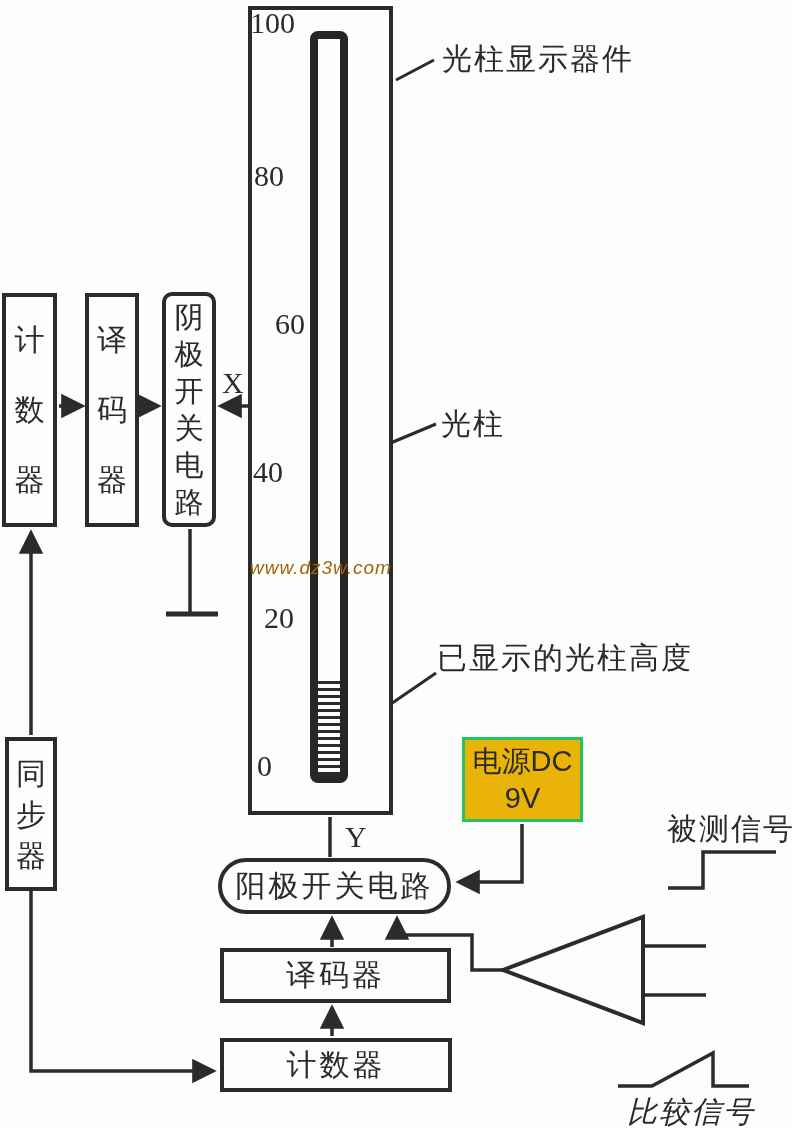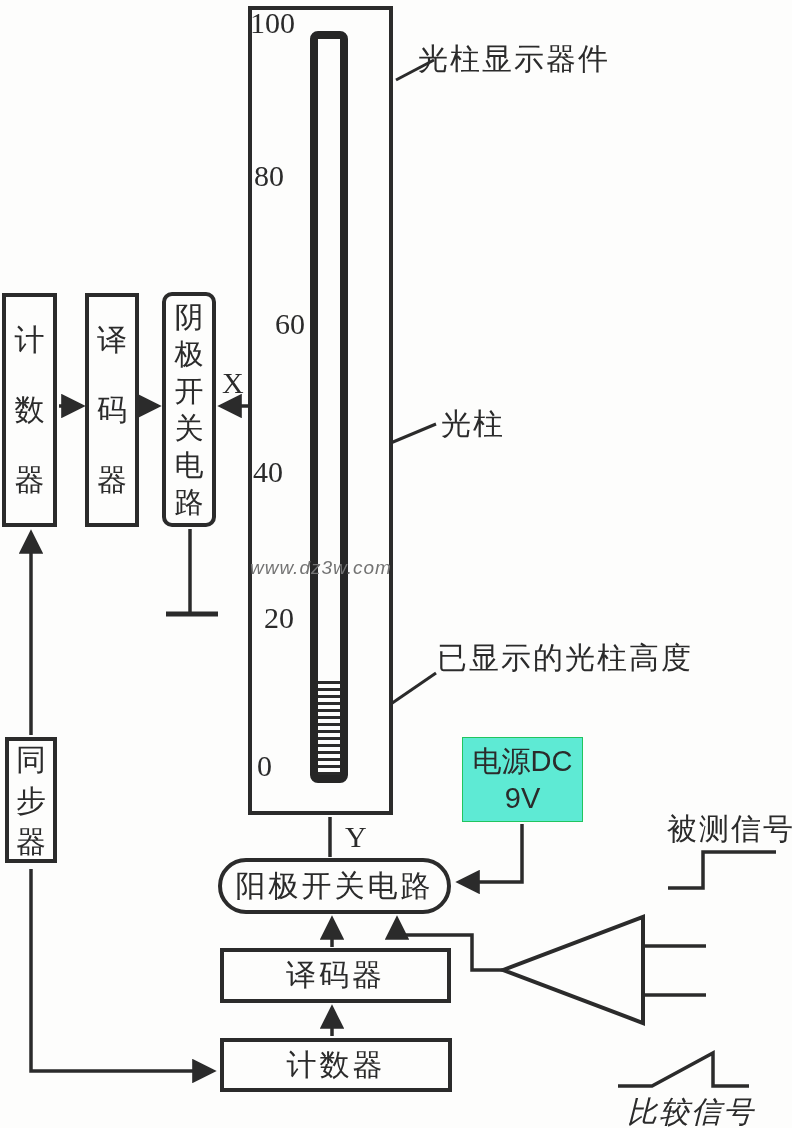--- a/index.html
+++ b/index.html
@@ -70,39 +70,39 @@
   }
   .serif-lbl {
     position: absolute;
     font-family: "Liberation Serif", serif;
     font-size: 30px;
     line-height: 1;
   }
   .power-box {
     position: absolute;
     left: 462px; top: 737px; width: 121px; height: 85px;
-    border: 1px solid #22c55e;
-    background: #5eead4;
+    border: 3px solid #22c55e;
+    background: #eab308;
     display: flex; flex-direction: column;
     align-items: center; justify-content: center;
     font-size: 29px; line-height: 1.25;
   }
   .comp-label {
     position: absolute;
     left: 541px; top: 953px;
     font-size: 30px; letter-spacing: 2px;
     white-space: nowrap;
   }
   .watermark {
     position: absolute;
     left: 250px; top: 557px;
     font-size: 19px;
     font-style: italic;
     letter-spacing: 1px;
-    color: #737373;
+    color: #a16207;
     white-space: nowrap;
   }
 </style>
 </head>
 <body>
 
 <div class="stage">
 
   <svg class="overlay" viewBox="0 0 792 1128">
     <defs>
@@ -164,37 +164,37 @@
     <div class="lit"></div>
   </div>
 
   <div class="scale-num" style="left:250px; top:8px;">100</div>
   <div class="scale-num" style="left:254px; top:161px;">80</div>
   <div class="scale-num" style="left:255px; top:309px;margin-left:20px;">60</div>
   <div class="scale-num" style="left:253px; top:457px;">40</div>
   <div class="scale-num" style="left:264px; top:603px;">20</div>
   <div class="scale-num" style="left:257px; top:751px;">0</div>
 
-  <div class="lbl" style="left:418px; top:42px;font-family:Liberation Serif, serif;">光柱显示器件</div>
+  <div class="lbl" style="left:442px; top:42px;font-family:Liberation Serif, serif;">光柱显示器件</div>
   <div class="lbl" style="left:441px; top:407px;">光柱</div>
   <div class="lbl" style="left:437px; top:641px;">已显示的光柱高度</div>
   <div class="serif-lbl" style="left:222px; top:368px;">X</div>
   <div class="serif-lbl" style="left:345px; top:822px;">Y</div>
   <div class="watermark">www.dz3w.com</div>
 
   <div class="box vtext v3" style="left:2px; top:293px; width:55px; height:234px;">
     <span>计数器</span>
   </div>
   <div class="box vtext v3" style="left:85px; top:293px; width:54px; height:234px;">
     <span>译码器</span>
   </div>
   <div class="box vtext v6" style="left:162px; top:292px; width:54px; height:235px;border-radius:10px;">
     <span>阴极开关电路</span>
   </div>
-  <div class="box vtext v3s" style="left:5px; top:737px; width:52px; height:126px;">
+  <div class="box vtext v3s" style="left:5px; top:737px; width:52px; height:154px;">
     <span>同步器</span>
   </div>
 
   <div class="box hbox" style="left:218px; top:858px; width:233px; height:56px;border-radius:28px;">
     <span>阳极开关电路</span>
   </div>
   <div class="box hbox" style="left:220px; top:948px; width:231px; height:55px;">
     <span>译码器</span>
   </div>
   <div class="box hbox" style="left:220px; top:1038px; width:232px; height:54px;">

